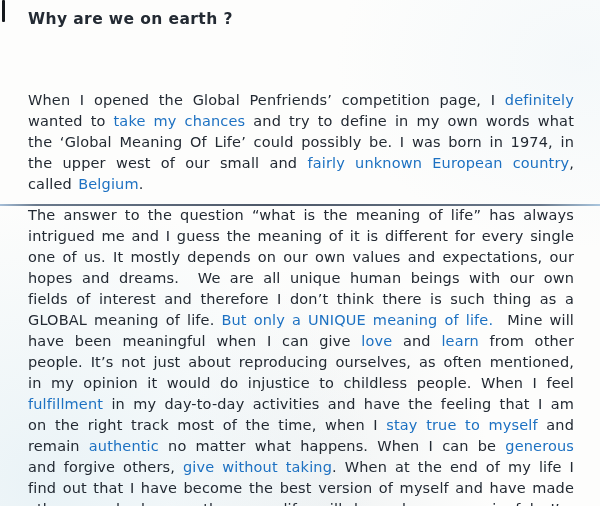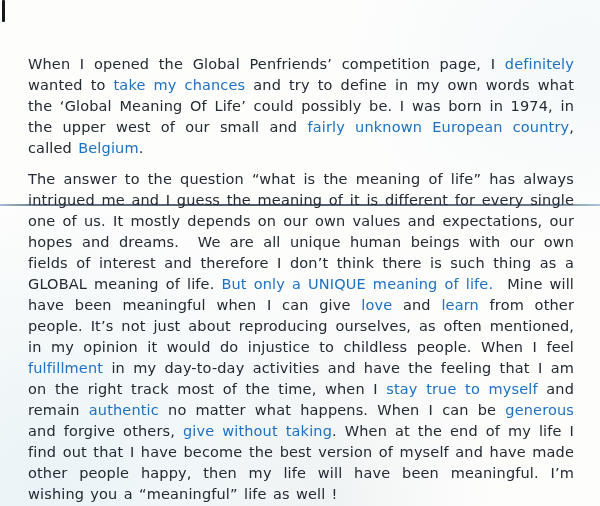--- a/index.html
+++ b/index.html
@@ -19,21 +19,21 @@
   .page{position:absolute;left:28px;right:26px;top:8px;}
   .title{
     font-size:15.5px;font-weight:700;color:var(--text);
     letter-spacing:0.4px;line-height:22px;margin:0;
   }
   .para{
     margin:0;text-align:justify;
     font-size:14.5px;line-height:21px;color:var(--text);
     letter-spacing:0.15px;word-spacing:1.5px;font-weight:500;
   }
-  .para-1{margin-top:46px;}
+  .para-1{margin-top:60px;}
   .para-2{margin-top:10px;}
   .seg-normal{color:var(--text);}
   .seg-blue{color:var(--accent);}
   .seg-blue-underline{color:var(--accent);text-underline-offset:2px;}
   .crease{
     position:absolute;left:0;top:204px;width:600px;height:2px;pointer-events:none;
     background:linear-gradient(to right,
       rgba(150,180,210,0.85) 0%,
       rgba(80,98,120,0.85) 6%,
       rgba(58,70,88,0.9) 45%,
@@ -45,17 +45,18 @@
     background:#14181d;border-radius:1px;
   }
 </style>
 </head>
 <body>
 
 <div class="edge-mark"></div>
 <div class="crease"></div>
 
 <div class="page">
+  <h1 class="title">Why are we on earth ?</h1>
   <div>
       <p class="para para-1"><span class="seg-normal">When I opened the Global Penfriends’ competition page, I </span><span class="seg-blue">definitely</span><span class="seg-normal"> wanted to </span><span class="seg-blue">take my chances</span><span class="seg-normal"> and try to define in my own words what the ‘Global Meaning Of Life’ could possibly be. I was born in 1974, in the upper west of our small and </span><span class="seg-blue">fairly unknown European country</span><span class="seg-normal">, called </span><span class="seg-blue">Belgium</span><span class="seg-normal">.</span></p>
       <p class="para para-2"><span class="seg-normal">The answer to the question “what is the meaning of life” has always intrigued me and I guess the meaning of it is different for every single one of us. It mostly depends on our own values and expectations, our hopes and dreams.&nbsp; We are all unique human beings with our own fields of interest and therefore I don’t think there is such thing as a GLOBAL meaning of life. </span><span class="seg-blue">But only a </span><span class="seg-blue-underline">UNIQUE</span><span class="seg-blue"> meaning of life.</span><span class="seg-normal">&nbsp; Mine will have been meaningful when I can give </span><span class="seg-blue">love</span><span class="seg-normal"> and </span><span class="seg-blue">learn</span><span class="seg-normal"> from other people. It’s not just about reproducing ourselves, as often mentioned, in my opinion it would do injustice to childless people. When I feel </span><span class="seg-blue">fulfillment</span><span class="seg-normal"> in my day-to-day activities and have the feeling that I am on the right track most of the time, when I </span><span class="seg-blue">stay true to myself</span><span class="seg-normal"> and remain </span><span class="seg-blue">authentic</span><span class="seg-normal"> no matter what happens. When I can be </span><span class="seg-blue">generous</span><span class="seg-normal"> and forgive others, </span><span class="seg-blue">give without taking</span><span class="seg-normal">. When at the end of my life I find out that I have become the best version of myself and have made other people happy, then my life will have been meaningful. I’m wishing you a “meaningful” life as well !</span></p>
     </div>
 </div>
 
 </body></html>

